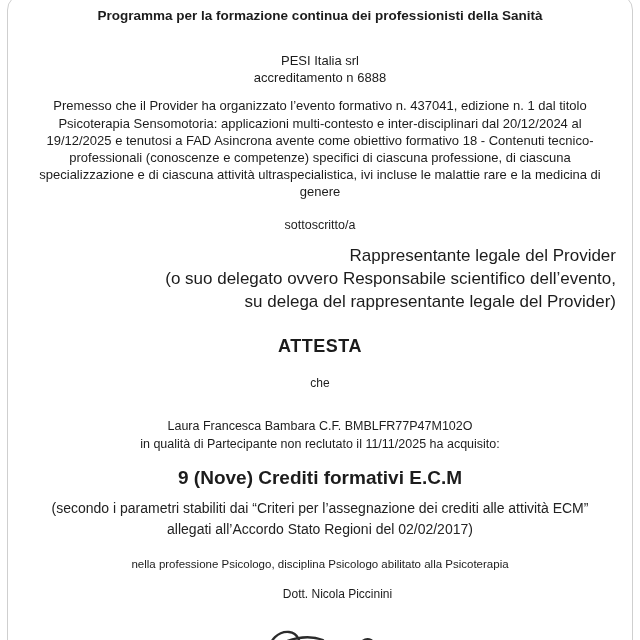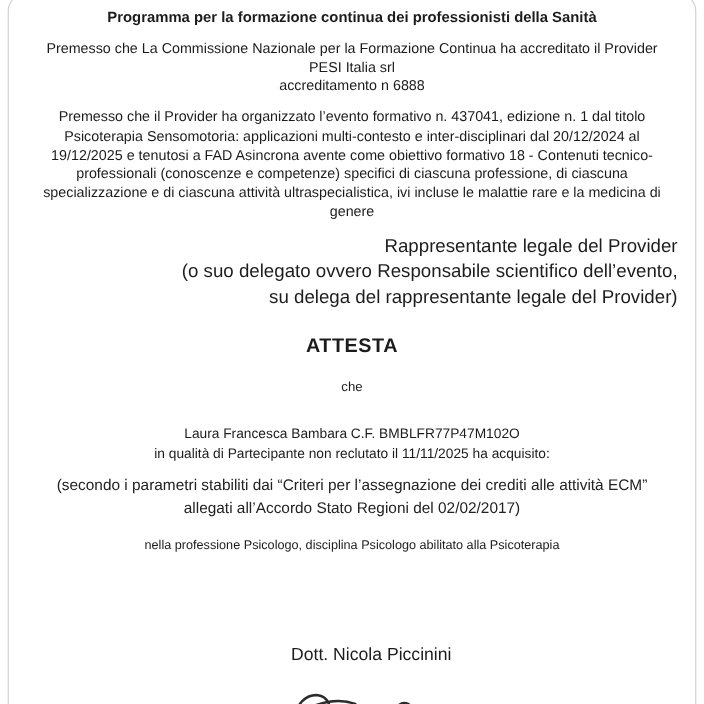--- a/index.html
+++ b/index.html
@@ -58,69 +58,71 @@
     line-height:1.45;
     color:#222;
   }
   .profession-line{margin-top:19px;font-size:11.5px;}
   .rep-block{
     position:absolute;
     left:0;right:0;top:578px;
     text-align:center;
   }
   .rep-heading{font-size:13px;font-weight:bold;letter-spacing:0.2px;}
-  .rep-name{margin-top:9px;font-size:16px;padding-left:35px;}
+  .rep-name{margin-top:9px;font-size:12px;padding-left:35px;}
   .signature{
     position:absolute;
     left:50%;
     transform:translateX(-50%);
     top:616px;
   }
   b{font-weight:normal;}
 </style>
 </head>
 <body>
 
 <div class="page">
   <div class="sheet-border"></div>
 
   <div class="content">
 
     <h1 class="doc-title">Programma per la formazione continua dei professionisti della Sanità</h1>
 
     <p class="body mt-sm">
-      <span>Premesso che La Commissione Nazionale per la Formazione Continua ha accreditato il Provider</span><br>
+      <br>
       <b>PESI Italia srl</b><br>
       <span>accreditamento n </span><b>6888</b>
     </p>
 
     <p class="body premise-event">
       <span>Premesso che il Provider ha organizzato l’evento formativo n. </span><b>437041</b><span>, edizione n. </span><b>1</b><span> dal titolo </span><b>Psicoterapia Sensomotoria: applicazioni multi-contesto e inter-disciplinari</b><span> dal 20/12/2024 al 19/12/2025 e tenutosi a FAD Asincrona avente come obiettivo formativo 18 - Contenuti tecnico-professionali (conoscenze e competenze) specifici di ciascuna professione, di ciascuna specializzazione e di ciascuna attività ultraspecialistica, ivi incluse le malattie rare e la medicina di genere</span>
     </p>
 
+    <p class="sottoscritto">sottoscritto/a</p>
 
 
     <p class="signer-role">
       <span>Rappresentante legale del Provider</span><br>
       <span>(o suo delegato ovvero Responsabile scientifico dell’evento,</span><br>
       <span>su delega del rappresentante legale del Provider)</span>
     </p>
 
     <h2 class="attesta">ATTESTA</h2>
 
     <p class="che">che</p>
 
     <p class="participant-line">
       <b>Laura Francesca Bambara</b><span> C.F. </span><b>BMBLFR77P47M102O</b>
     </p>
 
     <p class="qualification-line">
       <span>in qualità di </span><b>Partecipante non reclutato</b><span> il </span><b>11/11/2025</b><span> ha acquisito:</span>
     </p>
 
+    <h2 class="credits">9 (Nove) Crediti formativi E.C.M</h2>
 
     <p class="credits-note">(secondo i parametri stabiliti dai “Criteri per l’assegnazione dei crediti alle attività ECM” allegati all’Accordo Stato Regioni del 02/02/2017)</p>
 
     <p class="profession-line">
       <span>nella professione </span><b>Psicologo</b><span>, disciplina </span><b>Psicologo abilitato alla Psicoterapia</b>
     </p>
 
   </div>
 
   <div class="rep-block">

